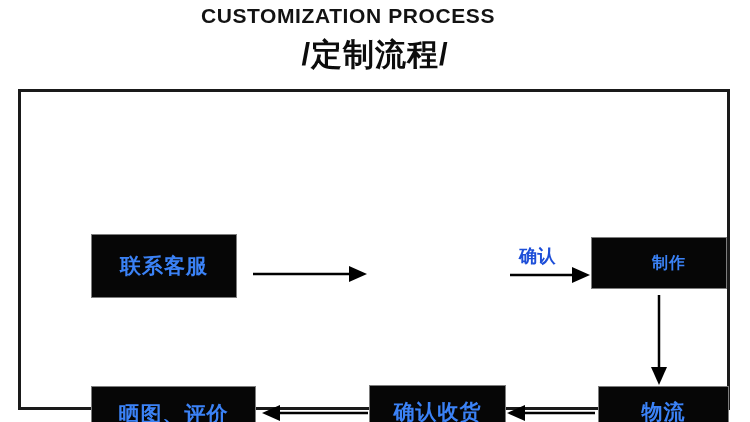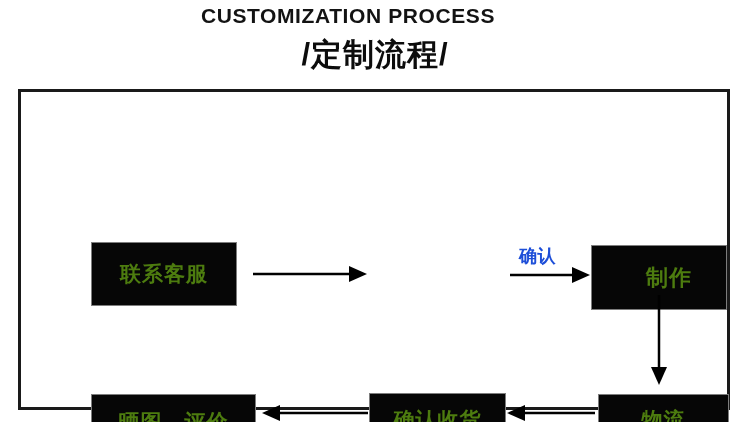--- a/index.html
+++ b/index.html
@@ -55,34 +55,33 @@
     box-sizing: border-box;
     background: #ffffff;
   }
 
   
   .flow-box {
     position: absolute;
     background: #060606;
     border: 1px solid #7d7d7d;
     box-sizing: border-box;
-    color: #4d7c0f;
+    color: #3b82f6;
     display: flex;
     align-items: center;
     justify-content: center;
     font-weight: 700;
     letter-spacing: 1px;
     text-align: center;
     white-space: nowrap;
-    margin-top: 8px;
   }
 
   #box-contact   { left: 70px;  top: 142px; width: 146px; height: 64px; font-size: 21px; }
   #box-spec      { left: 347px; top: 121px; width: 134px; height: 102px; font-size: 21px; }
-  #box-produce   { left: 570px; top: 145px; width: 136px; height: 65px; font-size: 22px; padding-left: 20px; }
+  #box-produce   { left: 570px; top: 145px; width: 136px; height: 52px; font-size: 16px; padding-left: 20px; }
   #box-logistics { left: 577px; top: 294px; width: 131px; height: 52px; font-size: 21px; }
   #box-receive   { left: 348px; top: 293px; width: 137px; height: 53px; font-size: 21px; }
   #box-review    { left: 70px;  top: 294px; width: 165px; height: 55px; font-size: 21px; }
 
   
   .arrow { position: absolute; }
   .arrow svg { display: block; }
 
   #arrow-contact-spec   { left: 232px; top: 172px; }
   #arrow-spec-produce   { left: 489px; top: 173px; }

